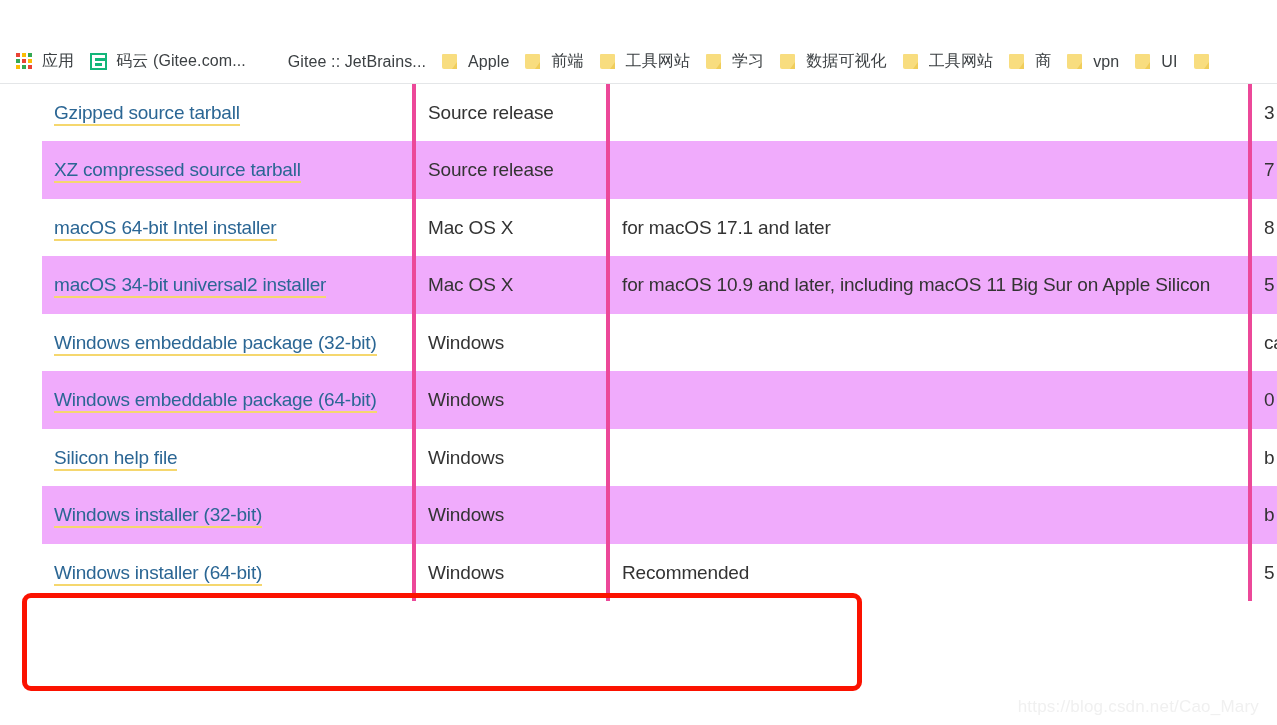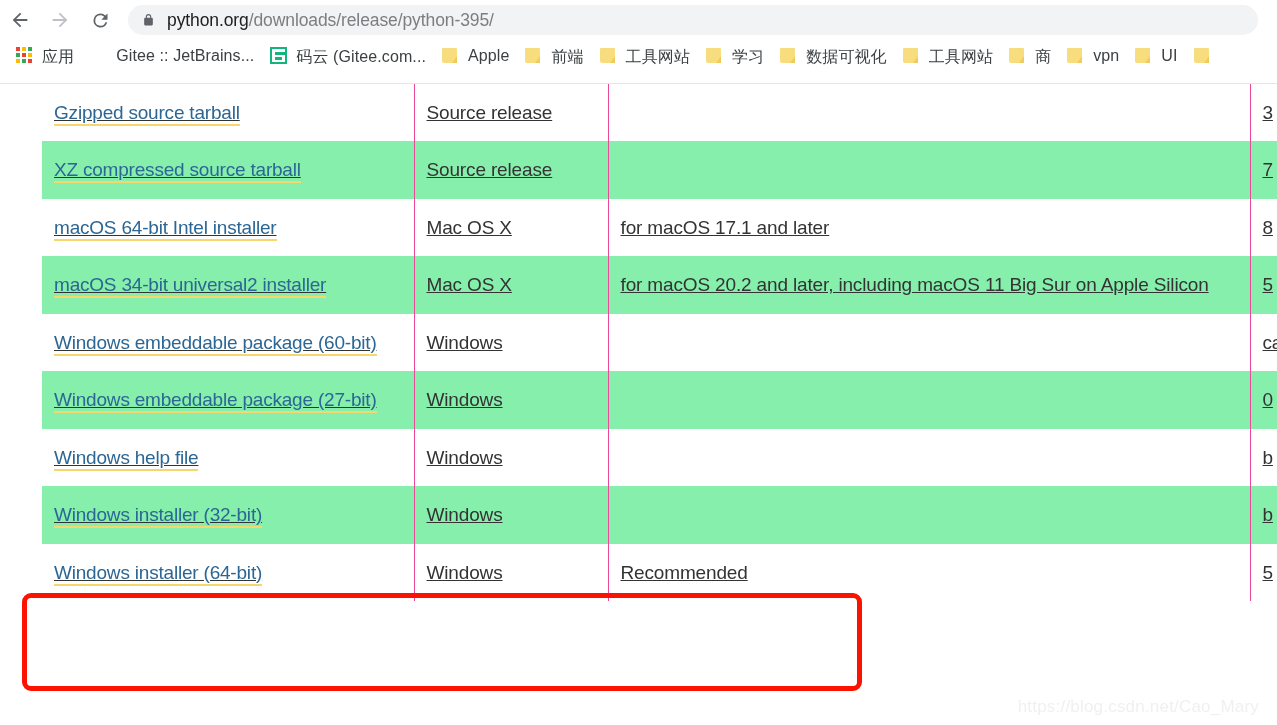--- a/index.html
+++ b/index.html
@@ -64,21 +64,21 @@
     top: 40px; left: 0;
     width: 1277px; height: 44px;
     display: flex;
     align-items: center;
     padding-left: 8px;
     overflow: hidden;
     border-bottom: 1px solid #e4e6e8;
   }
   .bm {
     display: flex;
-    align-items: flex-start;
+    align-items: center;
     height: 30px;
     padding: 0 8px;
     border-radius: 4px;
     cursor: pointer;
     flex: 0 0 auto;
   }
   .bm-label {
     font-size: 16px;
     color: #3c4043;
     white-space: nowrap;
@@ -144,26 +144,25 @@
     border-collapse: collapse;
     table-layout: fixed;
   }
   #download-table td {
     vertical-align: top;
     padding: 14px 12px 14px 12px;
     font-size: 19px;
     color: #333333;
     font-family: "Liberation Sans", sans-serif;
     line-height: 1.55;
-    border-right: 1px solid #ec4899;
+    border-right: 4px solid #ec4899;
     letter-spacing: -0.15px;
-    text-decoration: underline;
   }
   #download-table tr.even td { background: #ffffff; }
-  #download-table tr.odd  td { background: #86efac; }
+  #download-table tr.odd  td { background: #f0abfc; }
 
   col.c-name { width: 372px; }
   col.c-version { width: 194px; }
   col.c-desc { width: 642px; }
   col.c-md5 { width: 82px; }
 
   .dl-link {
     color: #2b6694;
     text-decoration: none;
     border-bottom: 2px solid #f5d76e;
@@ -200,47 +199,20 @@
     color: #f0f0f0;
     letter-spacing: 0.2px;
     font-family: "Liberation Sans", sans-serif;
   }
 </style>
 </head>
 <body>
 
 <div id="browser-chrome">
 
-  <div id="toolbar">
-
-    <div class="nav-btn">
-      <svg width="22" height="22" viewBox="0 0 24 24">
-        <path d="M20 11H7.8l5.6-5.6L12 4l-8 8 8 8 1.4-1.4L7.8 13H20z" fill="#5f6368"></path>
-      </svg>
-    </div>
-
-    <div class="nav-btn">
-      <svg width="22" height="22" viewBox="0 0 24 24">
-        <path d="M4 11h12.2l-5.6-5.6L12 4l8 8-8 8-1.4-1.4 5.6-5.6H4z" fill="#bdc1c6"></path>
-      </svg>
-    </div>
-
-    <div class="nav-btn">
-      <svg width="21" height="21" viewBox="0 0 24 24">
-        <path d="M17.65 6.35A7.95 7.95 0 0 0 12 4a8 8 0 1 0 7.73 10h-2.08A6 6 0 1 1 12 6c1.66 0 3.14.69 4.22 1.78L13 11h7V4z" fill="#5f6368"></path>
-      </svg>
-    </div>
-
-    <div id="omnibox">
-      <svg id="lock-icon" width="13" height="16" viewBox="0 0 24 24">
-        <path d="M18 8h-1V6a5 5 0 0 0-10 0v2H6a2 2 0 0 0-2 2v10a2 2 0 0 0 2 2h12a2 2 0 0 0 2-2V10a2 2 0 0 0-2-2zM9 6a3 3 0 0 1 6 0v2H9V6z" fill="#5f6368"></path>
-      </svg>
-      <div id="omnibox-url"><span class="host">python.org</span><span>/downloads/release/python-395/</span></div>
-    </div>
-  </div>
 
   <div id="bookmarks-bar">
 
     <div class="bm">
       <span class="bm-ico">
         <span class="apps-grid">
           <i style="background:#ea4335"></i>
             <i style="background:#fbbc05"></i>
             <i style="background:#34a853"></i>
           <i style="background:#34a853"></i>
@@ -249,30 +221,30 @@
           <i style="background:#fbbc05"></i>
             <i style="background:#34a853"></i>
             <i style="background:#ea4335"></i>
         </span>
       </span>
       <span class="bm-label">应用</span>
     </div>
 
     <div class="bm">
       <span class="bm-ico">
+        <span class="gitee-ico"><span class="g1"></span><span class="g2"></span><span class="g3"></span></span>
+      </span>
+      <span class="bm-label">码云 (Gitee.com...</span>
+    </div>
+
+    <div class="bm">
+      <span class="bm-ico">
         <span class="jb-wrap"><span>JB</span><em></em></span>
       </span>
       <span class="bm-label">Gitee :: JetBrains...</span>
-    </div>
-
-    <div class="bm">
-      <span class="bm-ico">
-        <span class="gitee-ico"><span class="g1"></span><span class="g2"></span><span class="g3"></span></span>
-      </span>
-      <span class="bm-label">码云 (Gitee.com...</span>
     </div>
 
     <div class="bm">
       <span class="bm-ico"><span class="folder"><span class="f-body"></span><span class="f-fold"></span></span></span>
       <span class="bm-label">Apple</span>
     </div>
 
     <div class="bm">
       <span class="bm-ico"><span class="folder"><span class="f-body"></span><span class="f-fold"></span></span></span>
       <span class="bm-label">前端</span>
@@ -349,40 +321,40 @@
       <tr class="even">
         <td><a class="dl-link">macOS 64-bit Intel installer</a></td>
         <td>Mac OS X</td>
         <td>for macOS 17.1 and later</td>
         <td class="md5cell">8</td>
       </tr>
 
       <tr class="odd">
         <td><a class="dl-link">macOS 34-bit universal2 installer</a></td>
         <td>Mac OS X</td>
-        <td>for macOS 20.2 and later, including macOS 11 Big Sur on Apple Silicon</td>
+        <td>for macOS 10.9 and later, including macOS 11 Big Sur on Apple Silicon</td>
         <td class="md5cell">5</td>
       </tr>
 
       <tr class="even">
-        <td><a class="dl-link">Windows embeddable package (60-bit)</a></td>
+        <td><a class="dl-link">Windows embeddable package (32-bit)</a></td>
         <td>Windows</td>
         <td></td>
         <td class="md5cell">ca</td>
       </tr>
 
       <tr class="odd">
-        <td><a class="dl-link">Windows embeddable package (27-bit)</a></td>
+        <td><a class="dl-link">Windows embeddable package (64-bit)</a></td>
         <td>Windows</td>
         <td></td>
         <td class="md5cell">0</td>
       </tr>
 
       <tr class="even">
-        <td><a class="dl-link">Windows help file</a></td>
+        <td><a class="dl-link">Silicon help file</a></td>
         <td>Windows</td>
         <td></td>
         <td class="md5cell">b</td>
       </tr>
 
       <tr class="odd">
         <td><a class="dl-link">Windows installer (32-bit)</a></td>
         <td>Windows</td>
         <td></td>
         <td class="md5cell">b</td>

